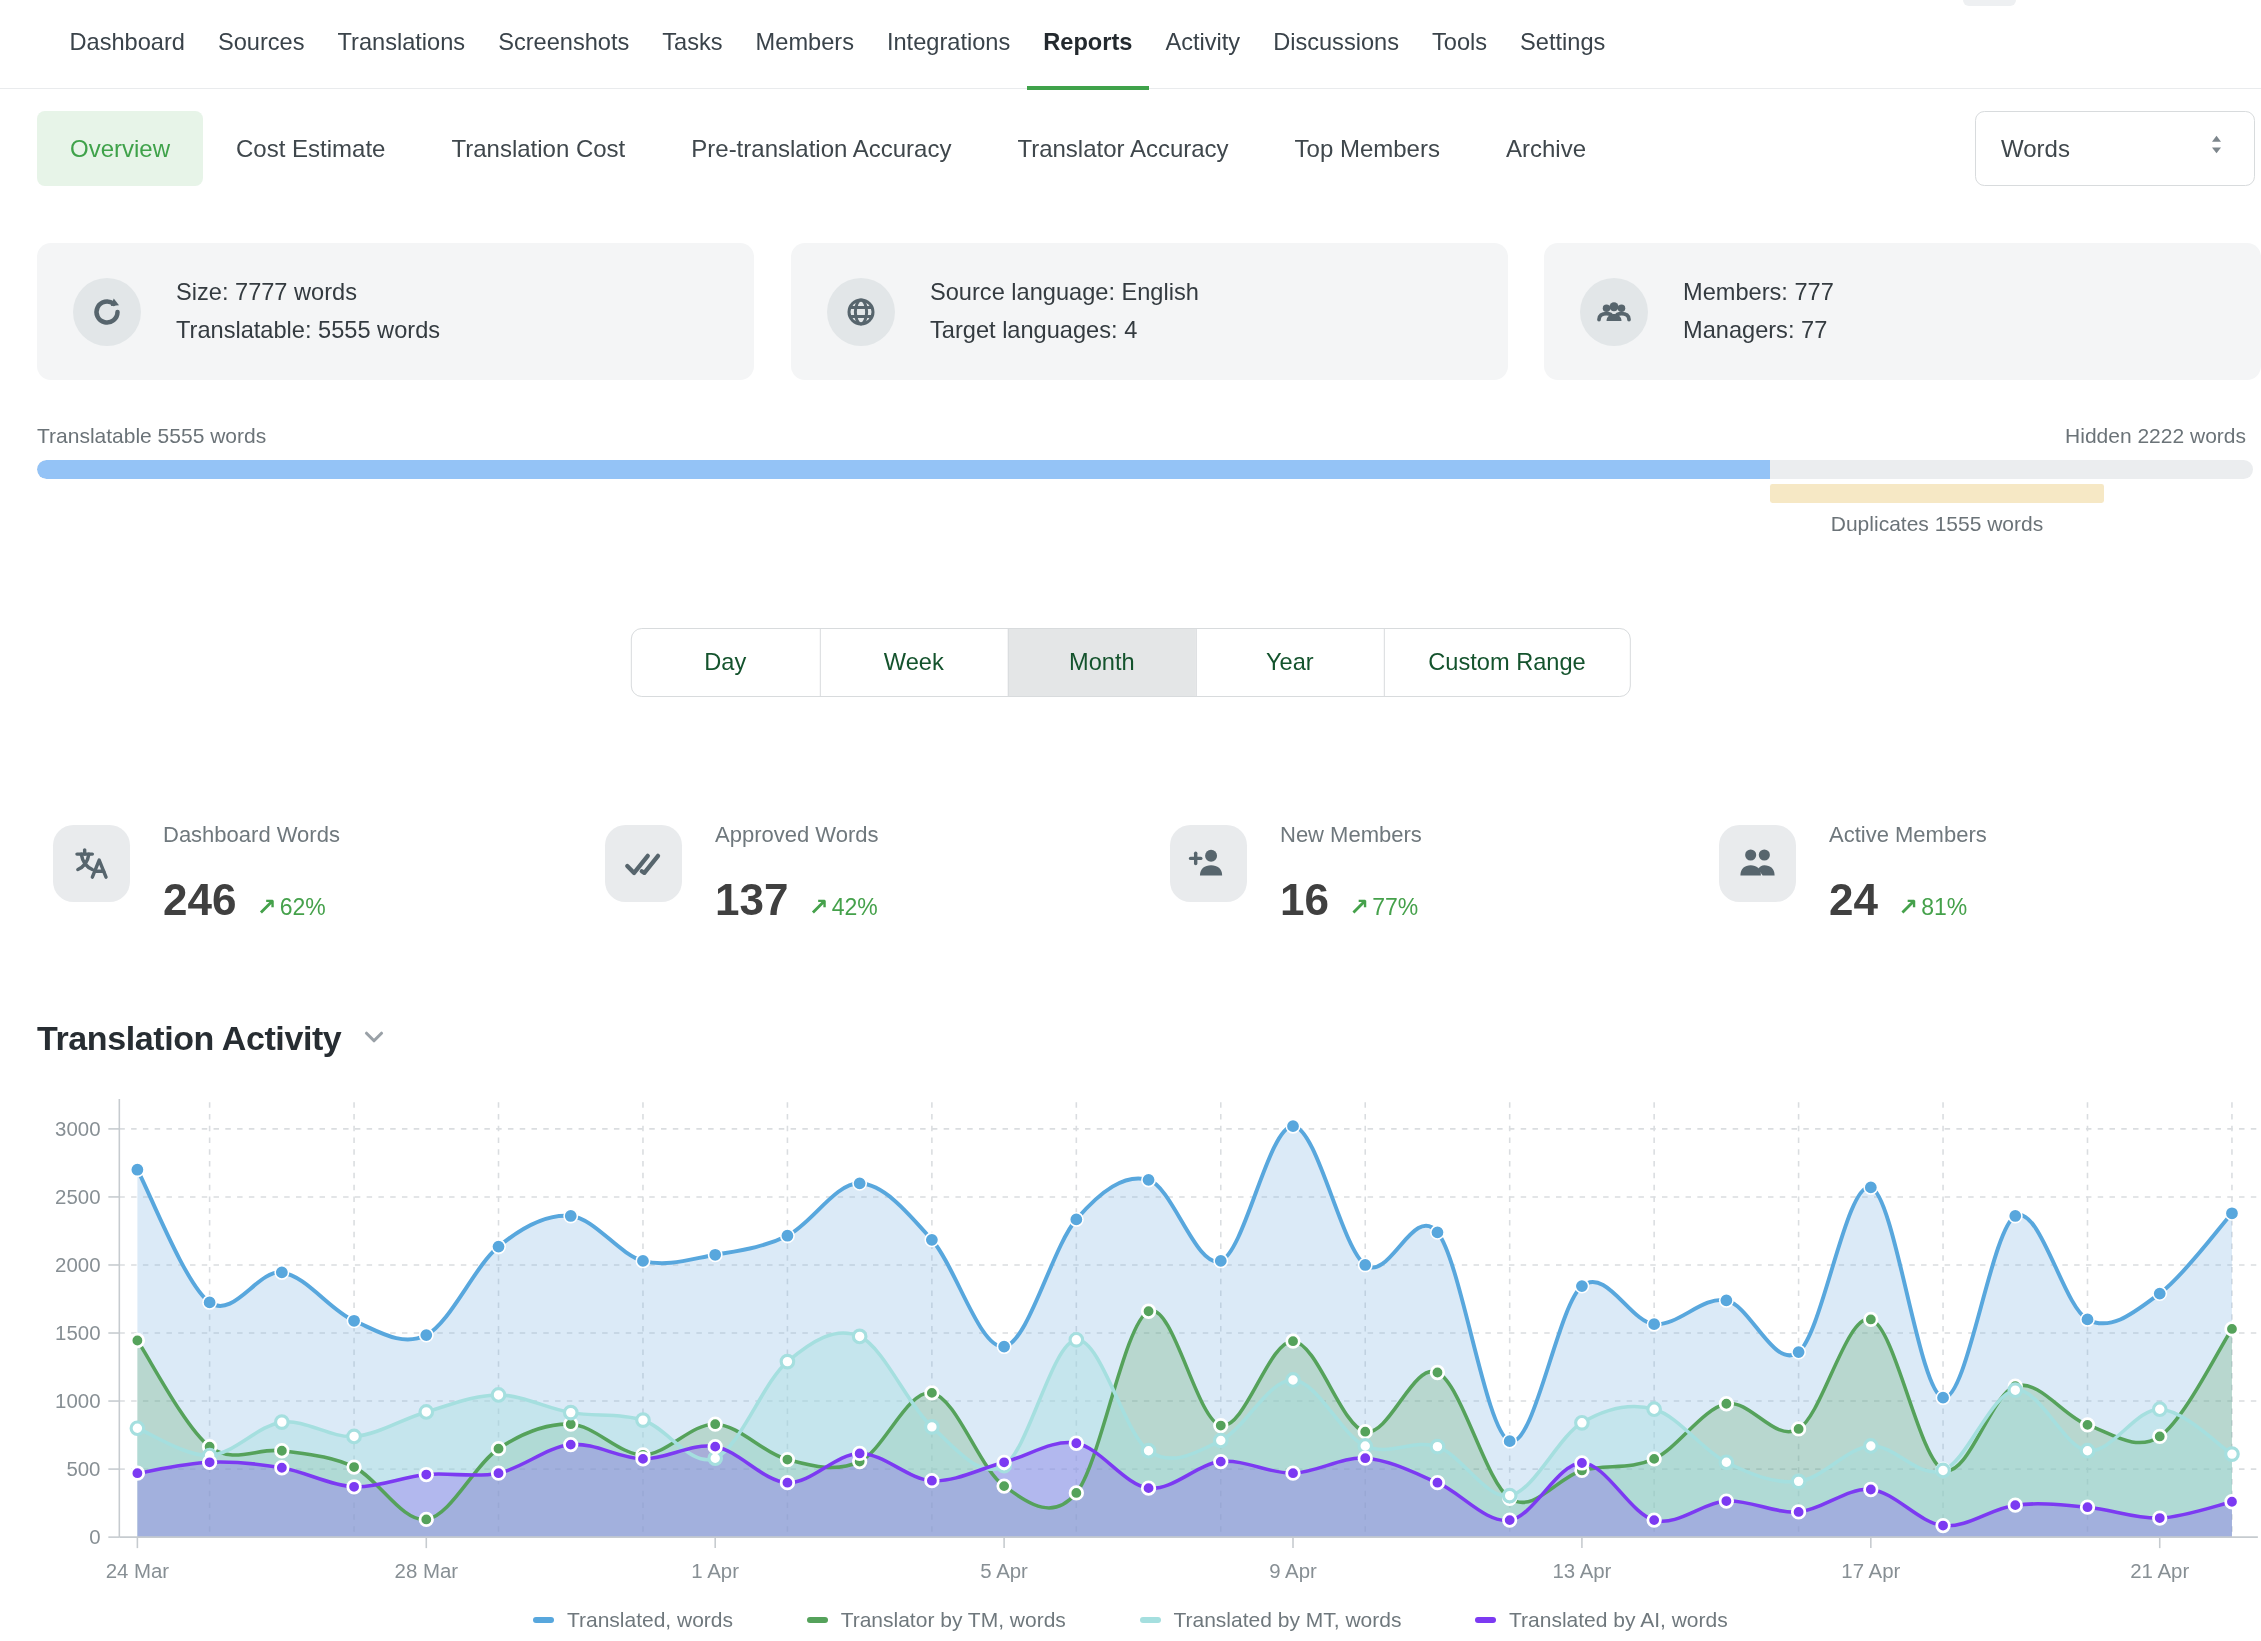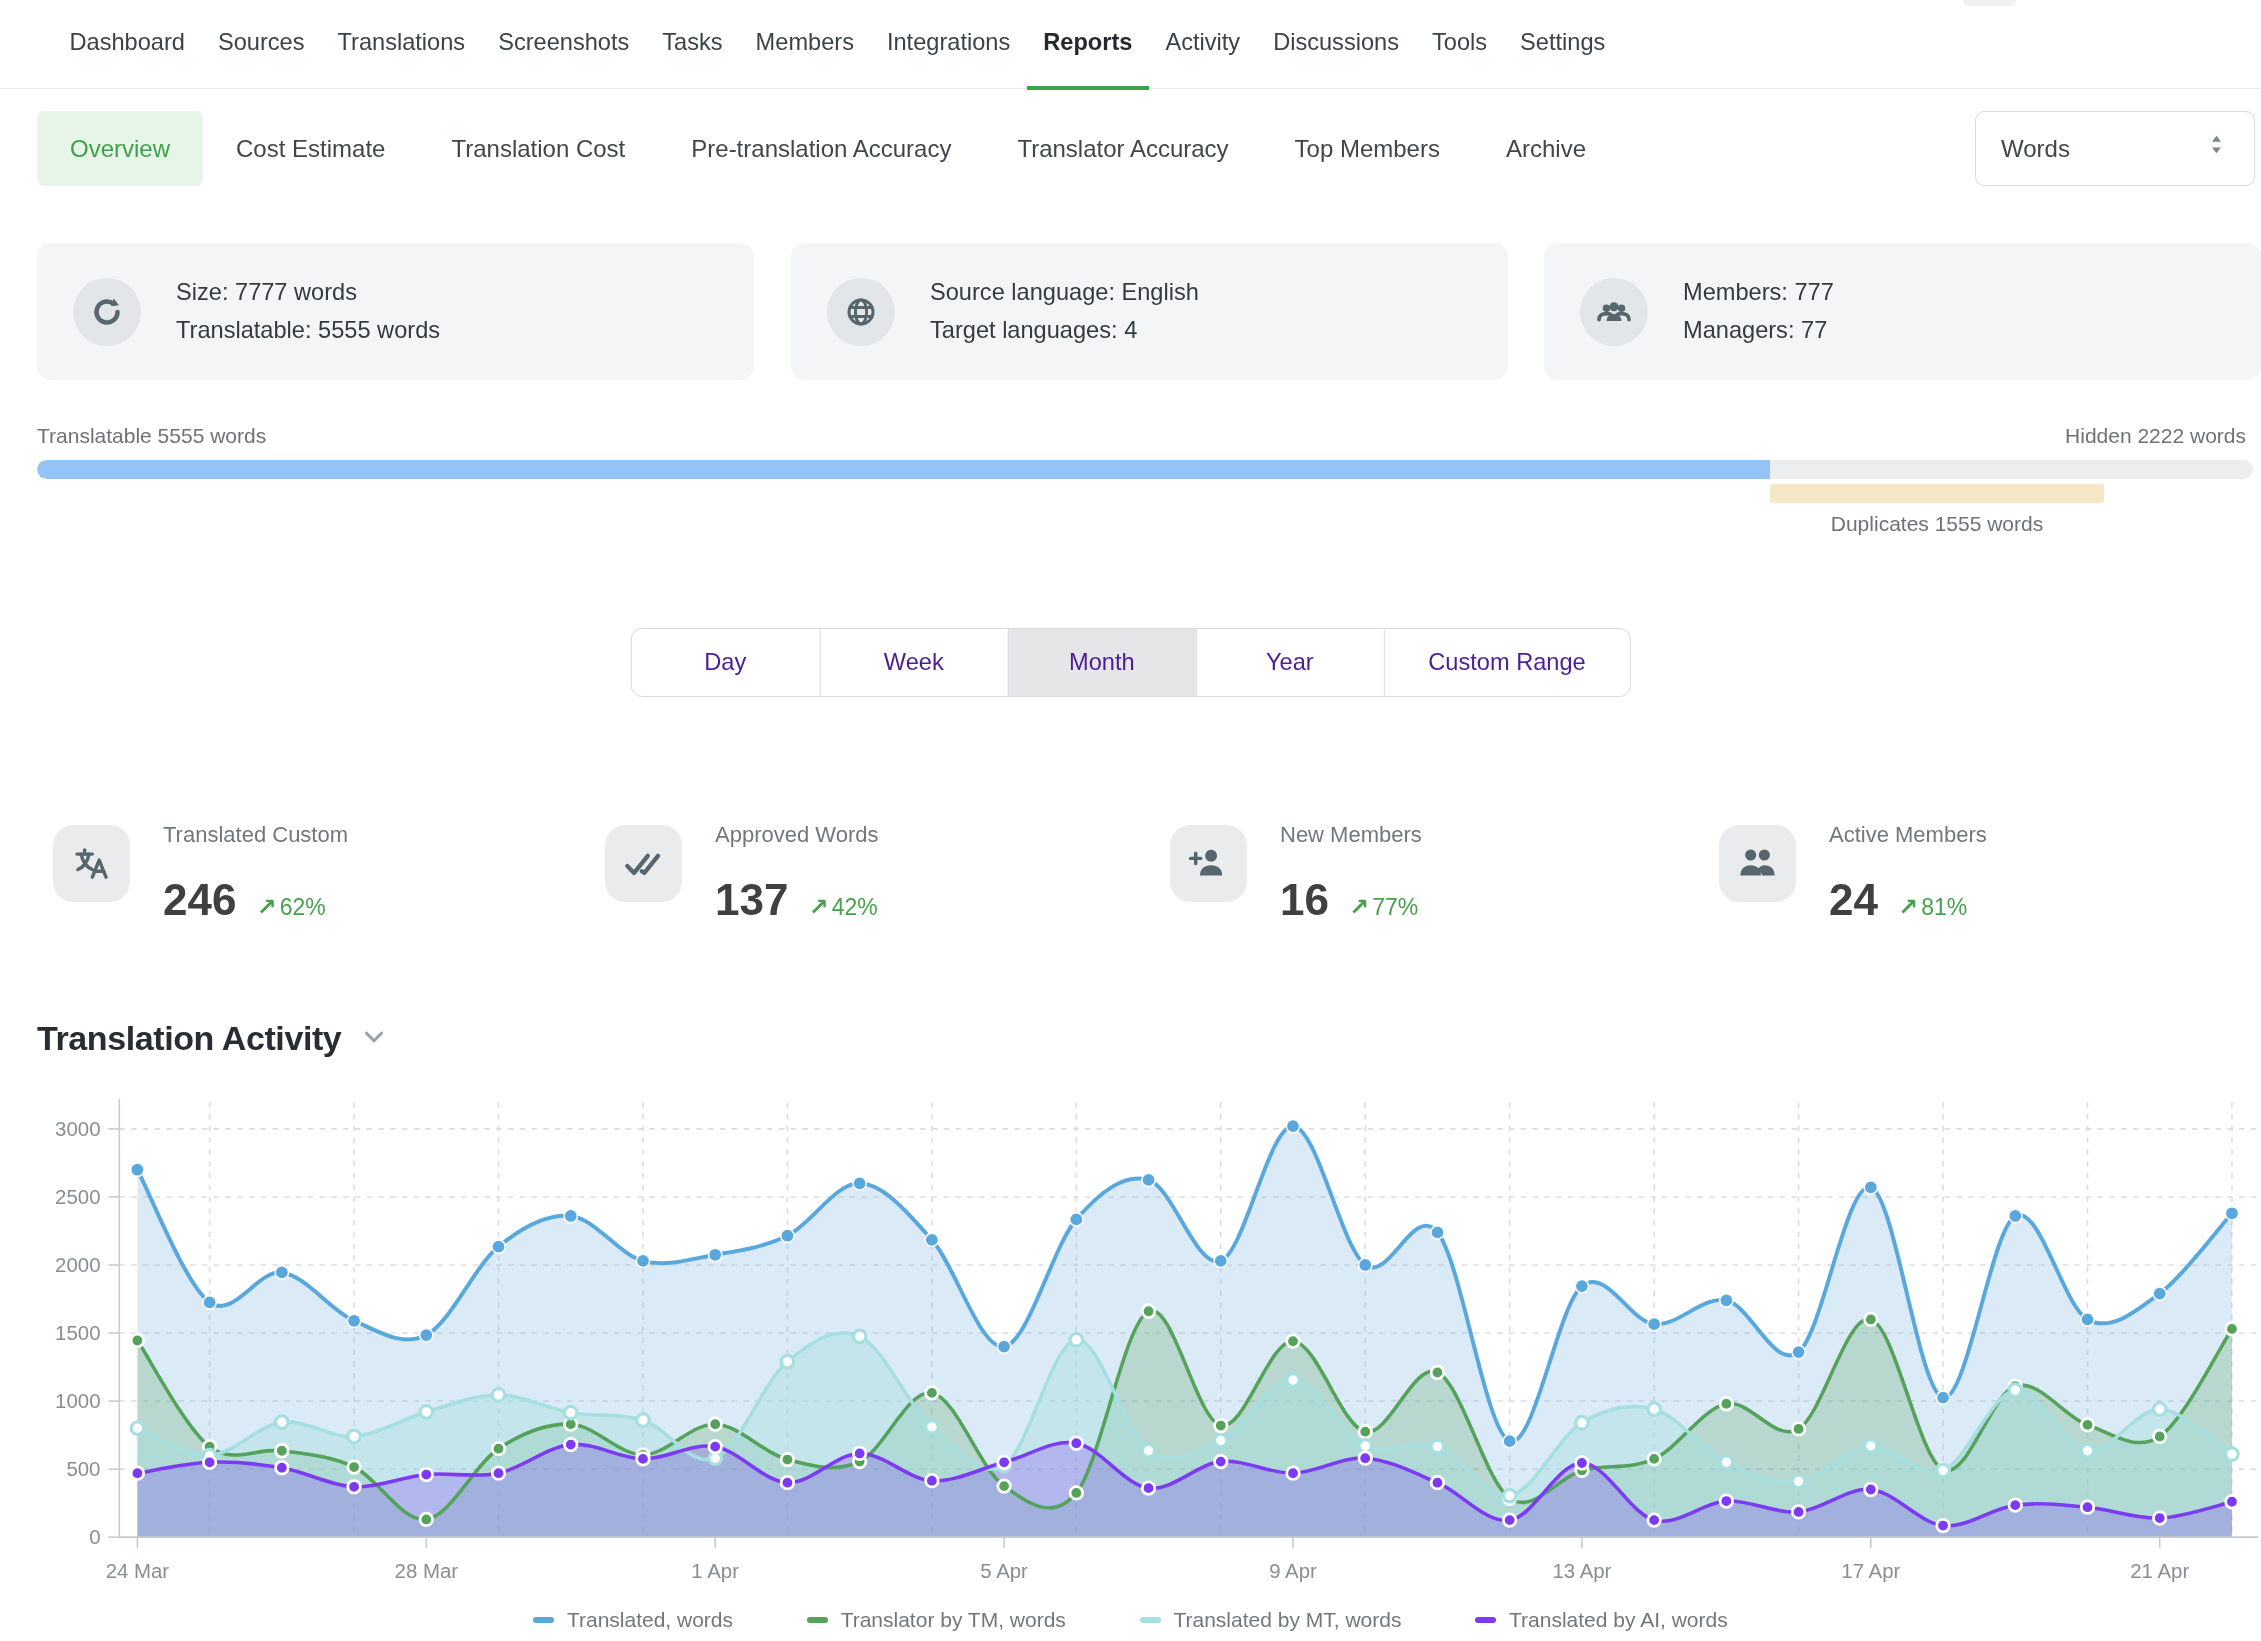--- a/index.html
+++ b/index.html
@@ -46,21 +46,21 @@
     background:#ebedef; border-radius:9.4px; overflow:hidden; }
   .progress-fill { height:100%; background:#94c3f6; border-radius:9.4px 0 0 9.4px; }
   .dup-bar { position:absolute; top:484px; height:19px; background:#f6e8c5; border-radius:2.4px; }
   .dup-label { position:absolute; top:512px; font-size:21px; color:#6b7378; transform:translateX(-50%); }
 
   
   .range-tabs { position:absolute; left:50%; top:628px; transform:translateX(-50%);
     display:flex; height:69px; border:1.6px solid #d8dbdd; border-radius:11px; overflow:hidden;
     background:#fff; }
   .range-tab { min-width:188px; padding:0 44px; display:flex; align-items:center; justify-content:center;
-    font-size:23.6px; color:#4c1d95; cursor:pointer; border-left:1.6px solid #d8dbdd; }
+    font-size:23.6px; color:#14532d; cursor:pointer; border-left:1.6px solid #d8dbdd; }
   .range-tab:first-child { border-left:none; }
   .range-tab.selected { background:#e4e6e7; }
 
   
   .stats-row { position:absolute; left:0; top:820px; width:2261px; height:110px; }
   .stat { position:absolute; top:0; display:flex; }
   .stat .stat-icon { width:77px; height:77px; border-radius:20.4px; background:#e9ebed;
     display:flex; align-items:center; justify-content:center; flex:0 0 auto; margin-top:4.7px; }
   .stat .stat-body { margin-left:33px; }
   .stat .stat-label { font-size:22px; color:#6f787d; margin-top:1.6px; }
@@ -187,21 +187,21 @@
           <svg width="41" height="41" viewBox="0 0 48 48">
             <line x1="7" y1="13" x2="25" y2="13" stroke="#57656d" stroke-width="4" stroke-linecap="round"></line>
             <line x1="16" y1="8" x2="16" y2="13" stroke="#57656d" stroke-width="4" stroke-linecap="round"></line>
             <path d="M12 13c1.5 9 6 15 13 18" fill="none" stroke="#57656d" stroke-width="4" stroke-linecap="round"></path>
             <path d="M21 13c-1.5 9-6 15-13 18" fill="none" stroke="#57656d" stroke-width="4" stroke-linecap="round"></path>
             <path d="M25 40 33 20l8 20" fill="none" stroke="#57656d" stroke-width="4" stroke-linecap="round" stroke-linejoin="round"></path>
             <line x1="27.8" y1="33" x2="38.2" y2="33" stroke="#57656d" stroke-width="4" stroke-linecap="round"></line>
           </svg>
         </div>
         <div class="stat-body">
-          <div class="stat-label">Translated Custom</div>
+          <div class="stat-label">Dashboard Words</div>
           <div class="stat-value-row">
             <span class="stat-value">246</span>
             <span class="stat-delta"><span class="arrow">↗</span>62%</span>
           </div>
         </div>
       </div>
       <div class="stat" style="left: 605px; justify-content: center;">
         <div class="stat-icon">
           <svg width="41" height="41" viewBox="0 0 48 48">
             <polyline points="5,27 13,35 29,15" fill="none" stroke="#57656d" stroke-width="5" stroke-linecap="round" stroke-linejoin="round"></polyline>

